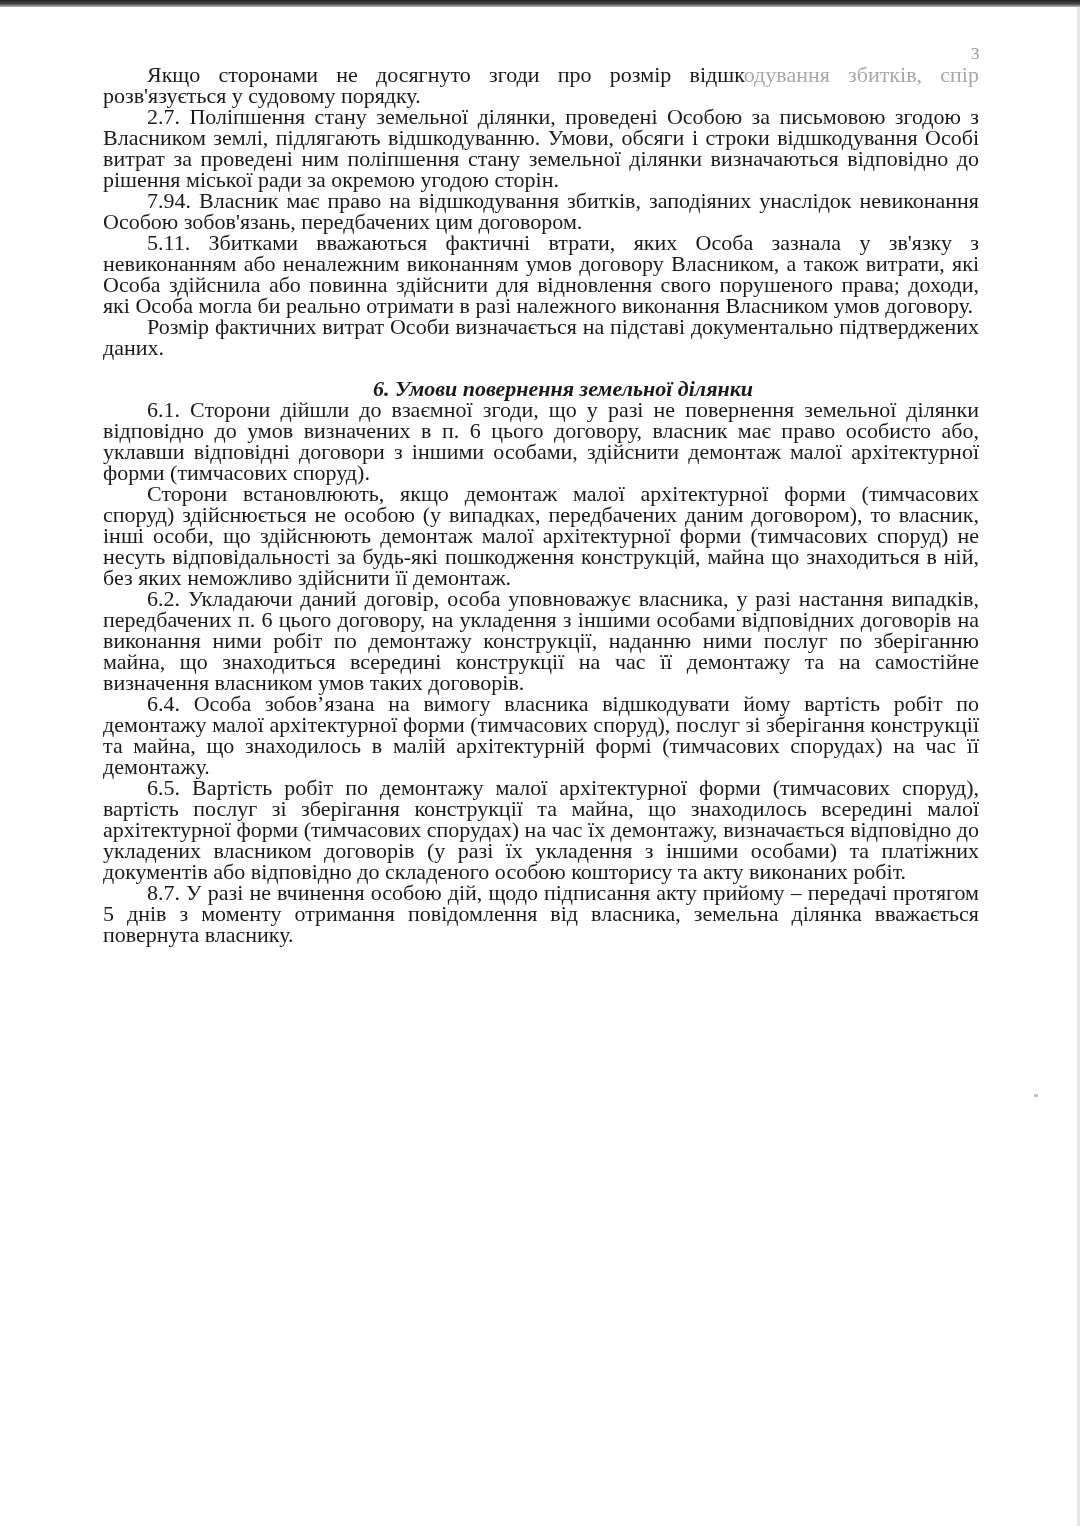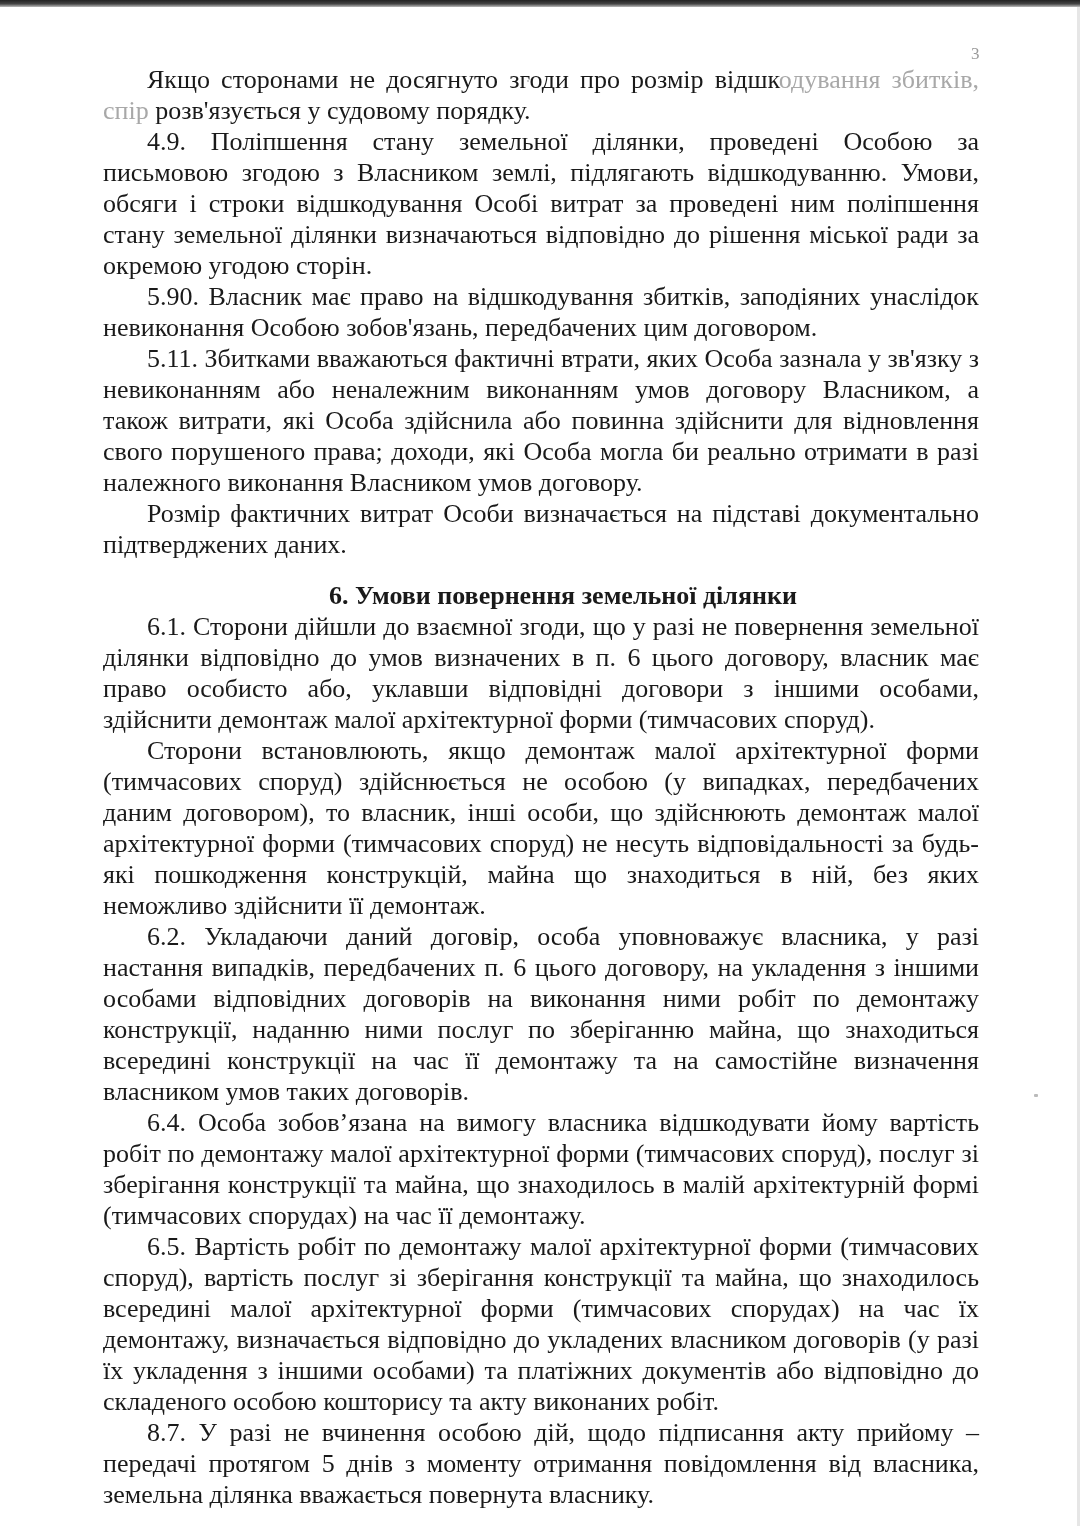--- a/index.html
+++ b/index.html
@@ -19,28 +19,28 @@
     .right-edge {
       position: absolute; right: 0; top: 7px; width: 3px; height: 1519px;
       background: #e6e6e6;
     }
     .page-number {
       position: absolute; left: 971px; top: 44px;
       font-size: 17px; color: #9a9a9a;
     }
     .doc {
       position: absolute; left: 103px; top: 64px; width: 876px;
-      font-size: 26px; line-height: 31px;
+      font-size: 22px; line-height: 21px;
       text-align: justify;
       font-stretch: condensed;
     }
     .doc p { margin: 0; text-indent: 44px; }
     .faded { color: #a8a8a8; }
     .section-title {
-      text-align: center; font-weight: bold; 
+      text-align: center; font-weight: bold; font-style: italic;
       margin: 22px 0 0 0; text-indent: 0;
     }
     .spacer { height: 20px; }
     .speck {
       position: absolute; width: 4px; height: 3px; background: #bbb; border-radius: 1px;
     }
   </style>
 </head>
 <body>
 
@@ -51,22 +51,22 @@
 
 <div class="page-number">3</div>
 
 <div class="doc">
 
   <p>
     <span>Якщо сторонами не досягнуто згоди про розмір відшк</span><span class="faded">одування збитків, спір</span><span> розв'язується у судовому порядку.</span>
   </p>
 
 
-  <p>4.9. Поліпшення стану земельної ділянки, проведені Особою за письмовою згодою з Власником землі, підлягають відшкодуванню. Умови, обсяги і строки відшкодування Особі витрат за проведені ним поліпшення стану земельної ділянки визначаються відповідно до рішення міської ради за окремою угодою сторін.</p>
-  <p>5.90. Власник має право на відшкодування збитків, заподіяних унаслідок невиконання Особою зобов'язань, передбачених цим договором.</p>
+  <p>2.7. Поліпшення стану земельної ділянки, проведені Особою за письмовою згодою з Власником землі, підлягають відшкодуванню. Умови, обсяги і строки відшкодування Особі витрат за проведені ним поліпшення стану земельної ділянки визначаються відповідно до рішення міської ради за окремою угодою сторін.</p>
+  <p>7.94. Власник має право на відшкодування збитків, заподіяних унаслідок невиконання Особою зобов'язань, передбачених цим договором.</p>
   <p>5.11. Збитками вважаються фактичні втрати, яких Особа зазнала у зв'язку з невиконанням або неналежним виконанням умов договору Власником, а також витрати, які Особа здійснила або повинна здійснити для відновлення свого порушеного права; доходи, які Особа могла би реально отримати в разі належного виконання Власником умов договору.</p>
   <p>Розмір фактичних витрат Особи визначається на підставі документально підтверджених даних.</p>
 
   <div class="spacer"></div>
 
   <p class="section-title">6. Умови повернення земельної ділянки</p>
 
   <p>6.1. Сторони дійшли до взаємної згоди, що у разі не повернення земельної ділянки відповідно до умов визначених в п. 6 цього договору, власник має право особисто або, уклавши відповідні договори з іншими особами, здійснити демонтаж малої архітектурної форми (тимчасових споруд).</p>
   <p>Сторони встановлюють, якщо демонтаж малої архітектурної форми (тимчасових споруд) здійснюється не особою (у випадках, передбачених даним договором), то власник, інші особи, що здійснюють демонтаж малої архітектурної форми (тимчасових споруд) не несуть відповідальності за будь-які пошкодження конструкцій, майна що знаходиться в ній, без яких неможливо здійснити її демонтаж.</p>
   <p>6.2. Укладаючи даний договір, особа уповноважує власника, у разі настання випадків, передбачених п. 6 цього договору, на укладення з іншими особами відповідних договорів на виконання ними робіт по демонтажу конструкції, наданню ними послуг по зберіганню майна, що знаходиться всередині конструкції на час її демонтажу та на самостійне визначення власником умов таких договорів.</p>

